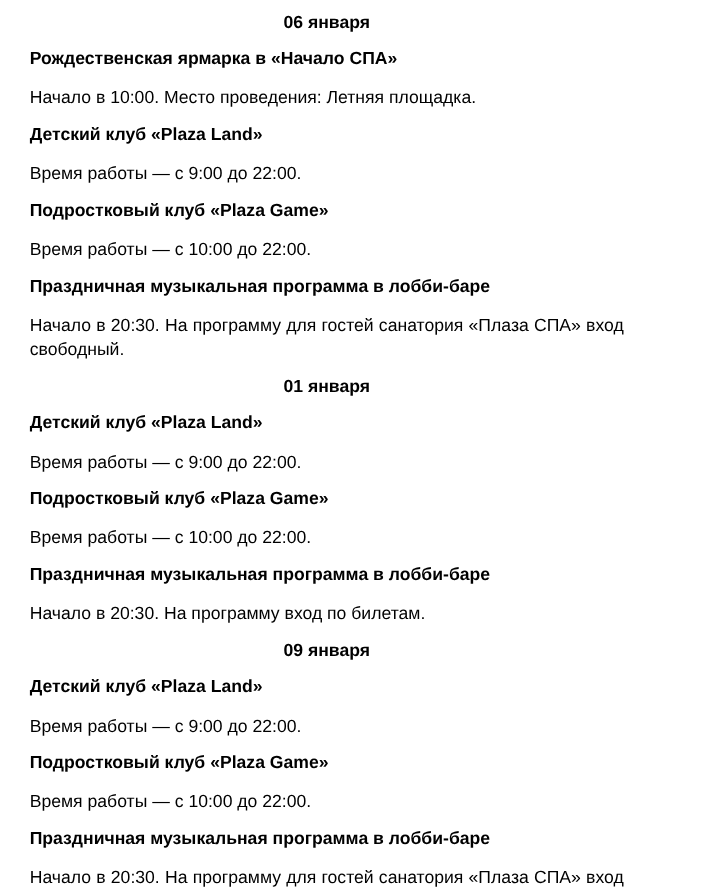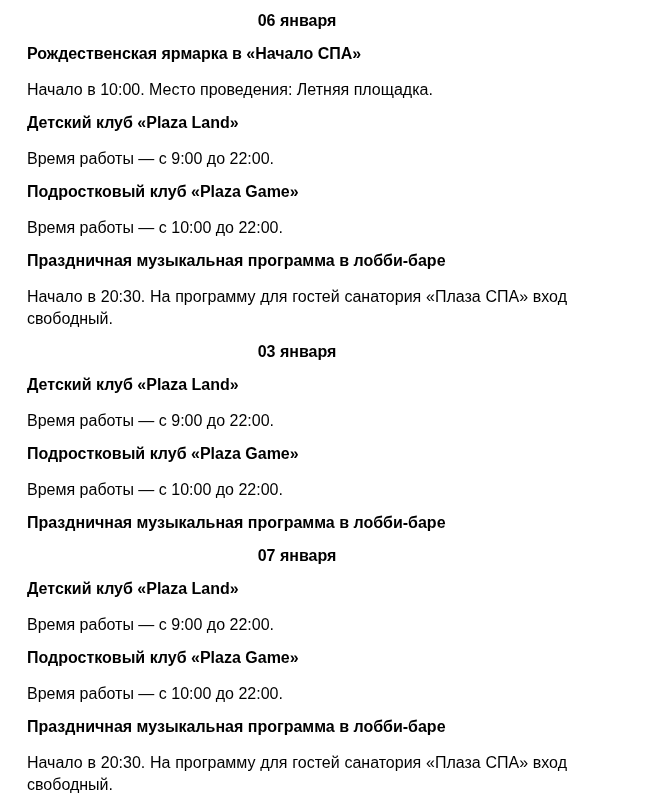--- a/index.html
+++ b/index.html
@@ -48,30 +48,31 @@
     <p class="details">Начало в 10:00. Место проведения: Летняя площадка.</p>
     <p class="title">Детский клуб «Plaza Land»</p>
     <p class="details">Время работы — с 9:00 до 22:00.</p>
     <p class="title">Подростковый клуб «Plaza Game»</p>
     <p class="details">Время работы — с 10:00 до 22:00.</p>
     <p class="title">Праздничная музыкальная программа в лобби-баре</p>
     <p class="details">Начало в 20:30. На программу для гостей санатория «Плаза СПА» вход свободный.</p>
   </section>
 
   <section>
-    <p class="date">03 января</p>
+    <p class="date">01 января</p>
     <p class="title">Детский клуб «Plaza Land»</p>
     <p class="details">Время работы — с 9:00 до 22:00.</p>
     <p class="title">Подростковый клуб «Plaza Game»</p>
     <p class="details">Время работы — с 10:00 до 22:00.</p>
     <p class="title">Праздничная музыкальная программа в лобби-баре</p>
+    <p class="details">Начало в 20:30. На программу вход по билетам.</p>
   </section>
 
   <section>
-    <p class="date">07 января</p>
+    <p class="date">09 января</p>
     <p class="title">Детский клуб «Plaza Land»</p>
     <p class="details">Время работы — с 9:00 до 22:00.</p>
     <p class="title">Подростковый клуб «Plaza Game»</p>
     <p class="details">Время работы — с 10:00 до 22:00.</p>
     <p class="title">Праздничная музыкальная программа в лобби-баре</p>
     <p class="details">Начало в 20:30. На программу для гостей санатория «Плаза СПА» вход свободный.</p>
   </section>
 
 </div>
 

